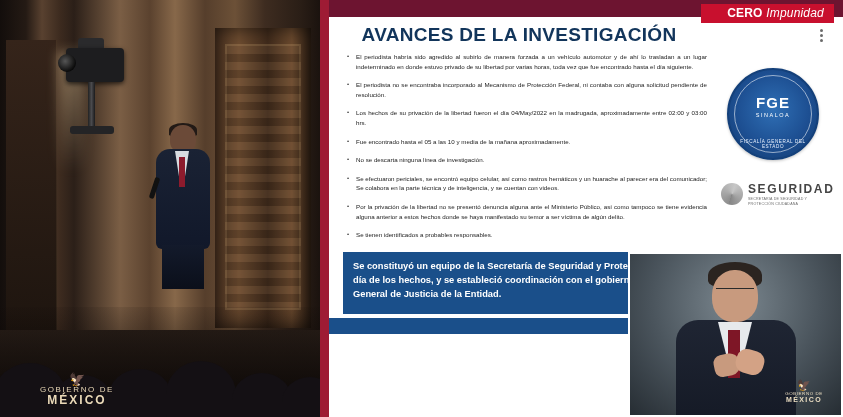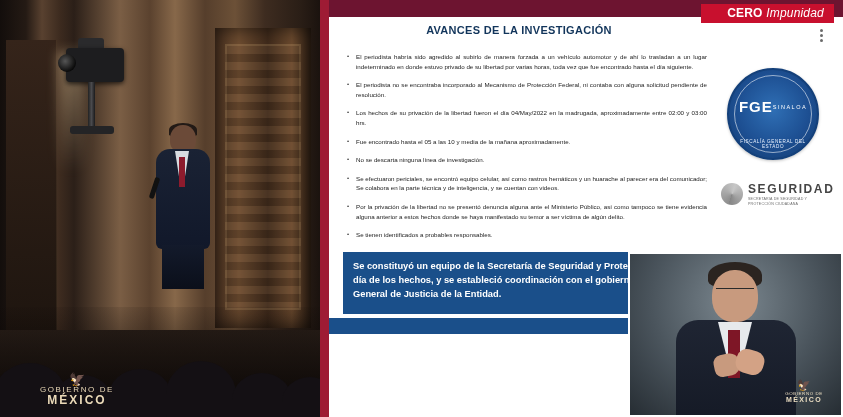--- a/index.html
+++ b/index.html
@@ -150,21 +150,21 @@
     background: #fff;
   }
   .maroon-band {
     position: absolute; left: 0; top: 0; width: 514px; height: 17px;
     background: #6d1430;
   }
   .slide-title {
     position: absolute; left: 0; top: 24px; width: 380px;
     text-align: center;
     color: #12355b;
-    font-size: 11px;
+    font-size: 19px;
     font-weight: bold;
     letter-spacing: .3px;
   }
   .bullets {
     position: absolute; left: 18px; top: 52px; width: 360px;
   }
   .bullet {
     display: flex;
     margin-bottom: 9px;
     color: #1b1b1b;
@@ -230,21 +230,21 @@
     box-shadow: 0 1px 3px rgba(0,0,0,.25);
   }
   .fge::before {
     content: "";
     position: absolute; left: 5px; top: 5px; right: 5px; bottom: 5px;
     border: 1px solid rgba(255,255,255,.55);
     border-radius: 50%;
   }
   .fge-inner {
     position: absolute; left: 16px; top: 14px; width: 56px; height: 44px;
-    display: flex; flex-direction: row; align-items: center; justify-content: center;
+    display: flex; flex-direction: column; align-items: center; justify-content: center;
   }
   .fge-name { font-size: 15px; font-weight: bold; letter-spacing: 1px; }
   .fge-state { font-size: 5.5px; letter-spacing: 1.5px; margin-top: 1px; }
   .fge-ring-text {
     position: absolute; left: 0; right: 0; bottom: 9px;
     text-align: center;
     font-size: 4.6px;
     letter-spacing: .6px;
     color: #eaf2ff;
   }

